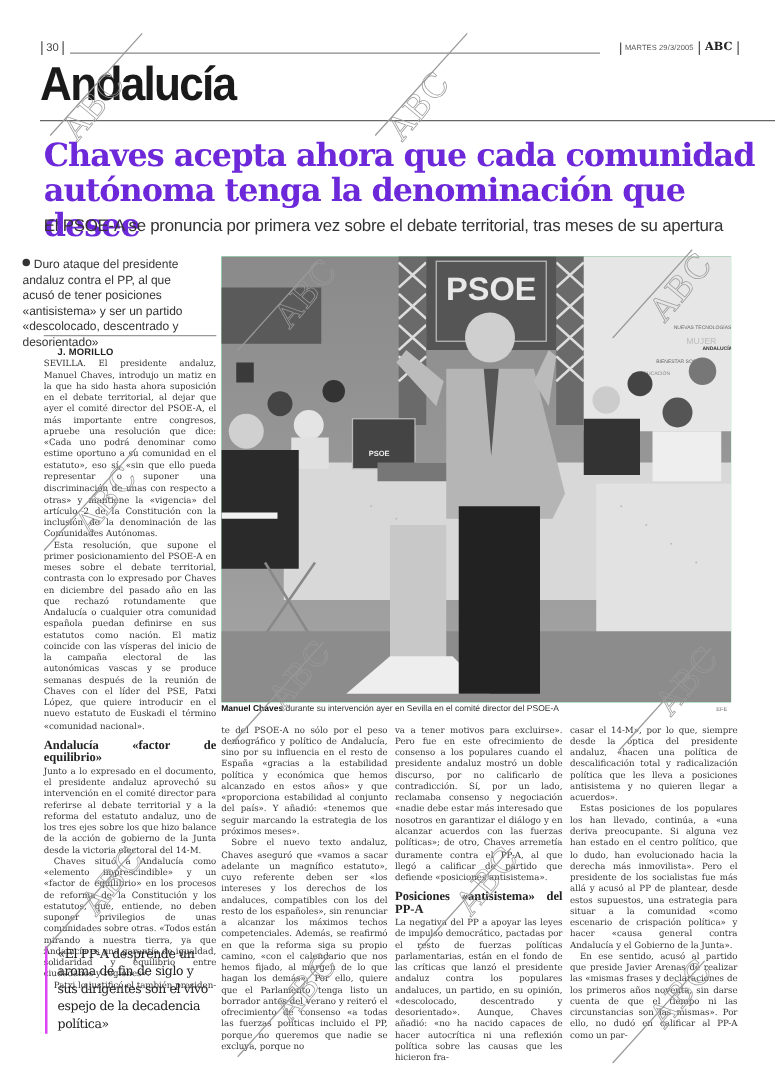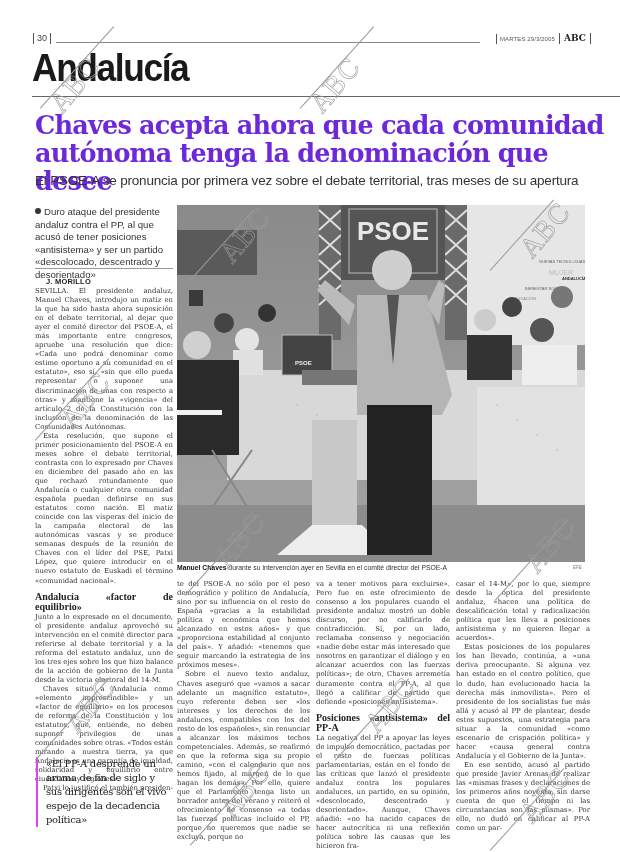--- a/index.html
+++ b/index.html
@@ -13,21 +13,21 @@
   .top-rule { left:56px; top:42px; width:424px; height:1px; background:#888; }
   .date-box { left:496px; top:34px; font-family:"Liberation Sans", sans-serif; font-size:6px; color:#555; border-left:1px solid #555; padding-left:3px; line-height:10px; letter-spacing:0.1px; }
   .brand-box { left:559px; top:33px; font-family:"DejaVu Serif", serif; font-weight:bold; font-size:9px; color:#222; border-left:1px solid #555; border-right:1px solid #555; padding:0 4px; line-height:11px; }
   .section-title { left:32px; top:48px; font-family:"Liberation Sans", sans-serif; font-weight:bold; font-size:38px; letter-spacing:-1.5px; color:#1a1a1a; line-height:40px; transform:scaleX(0.93); transform-origin:left; }
   .section-rule { left:32px; top:96px; width:588px; height:1px; background:#666; }
 
   .headline { left:35px; top:111px; width:585px; font-family:"DejaVu Serif", serif; font-weight:bold; font-size:25.5px; line-height:28px; letter-spacing:-0.8px; color:#6d28d9; }
   .subhead { left:35px; top:173px; width:585px; font-family:"Liberation Sans", sans-serif; font-size:13.5px; color:#333; letter-spacing:-0.2px; }
 
   
-  .summary { left:35px; top:206px; width:138px; font-family:"Liberation Sans", sans-serif; font-size:9.6px; line-height:12.6px; color:#333; }
+  .summary { left:18px; top:206px; width:138px; font-family:"Liberation Sans", sans-serif; font-size:9.6px; line-height:12.6px; color:#333; }
   .summary .bullet { display:inline-block; width:6px; height:6px; border-radius:50%; background:#333; margin-right:3px; vertical-align:1px; }
   .summary-rule { left:35px; top:268px; width:138px; height:1px; background:#999; }
   .byline { left:46px; top:277px; font-family:"Liberation Sans", sans-serif; font-weight:bold; font-size:7.5px; color:#222; letter-spacing:0.2px; }
 
   .col { position:absolute; font-family:"DejaVu Serif", serif; font-size:6.9px; line-height:9.05px; color:#333; text-align:justify; hyphens:auto; }
   .col p { text-indent:0; }
   .col p.ind { text-indent:8px; }
   .col h4 { font-family:Liberation Serif, serif; font-weight:bold; font-size:10px; color:#222; margin-top:6px; margin-bottom:1px; line-height:10px; }
 
   .pull-quote { left:36px; top:757px; width:136px; border-left:2px solid #d946ef; padding-left:8px; font-family:"DejaVu Serif", serif; font-size:10px; line-height:14px; color:#222; letter-spacing:-0.3px; }

